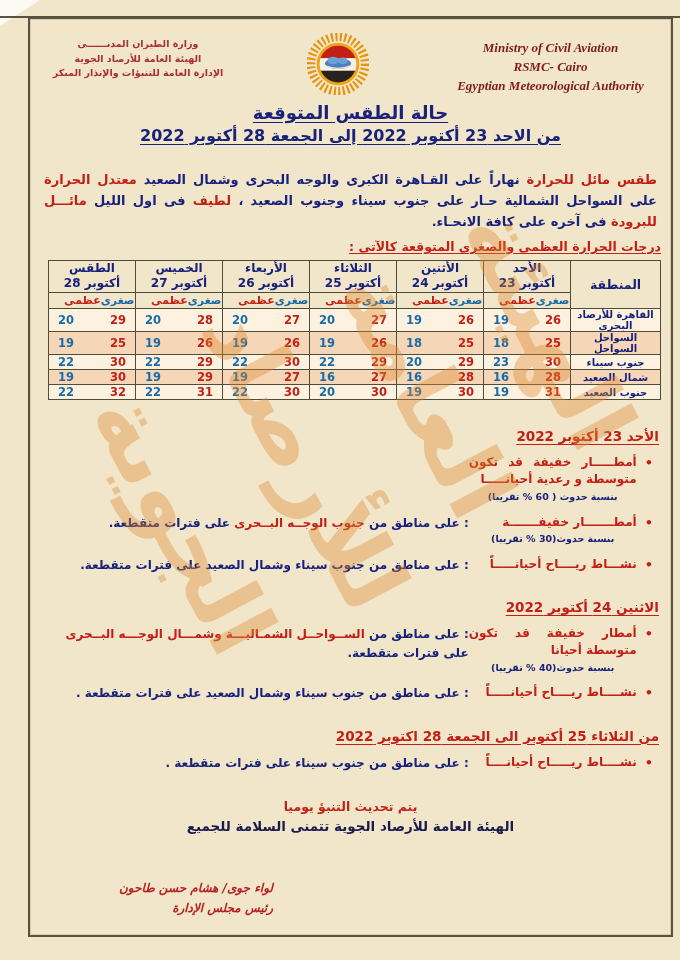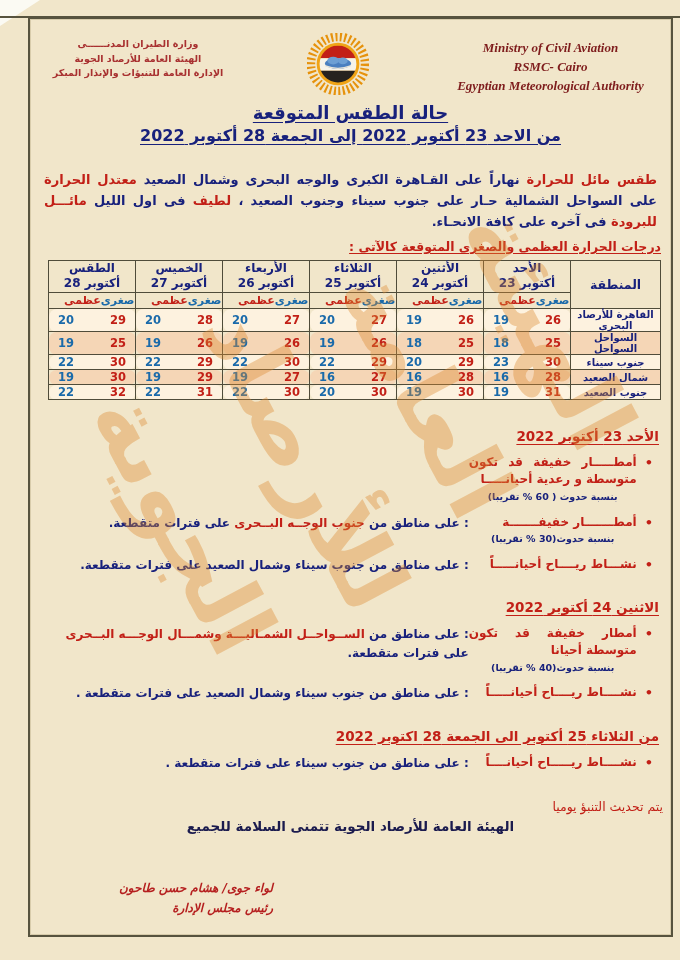--- a/index.html
+++ b/index.html
@@ -46,21 +46,21 @@
     text-decoration:underline;text-underline-offset:2px;display:inline-block;}
   
   table{border-collapse:collapse;table-layout:fixed;width:612px;margin:5px 2px 0 0;background:var(--cream);}
   th,td{border:1px solid var(--border);}
   col.region-col{width:90px;} col.day-col{width:87px;}
   th{font-weight:bold;color:var(--navy);}
   .day-name{font-size:12px;line-height:1.3;}
   .day-date{font-size:12px;line-height:1.3;direction:ltr;unicode-bidi:embed;}
   .region-h{font-size:12.5px;}
   .pair-h{padding:1px 6px;}
-  .pair-h,.pair-c{direction:ltr;border-radius:8px;}
+  .pair-h,.pair-c{direction:ltr;}
   .pair-h span{font-size:11px;font-weight:bold;}
   .pair-h{display:table-cell;}
   .pair-h .inner,.pair-c .inner{display:flex;justify-content:space-between;padding:0 9px;}
   .lbl-max{color:var(--red);} .lbl-min{color:var(--minblue);}
   .data-row td{padding:0;}
   .data-row{height:15px;}
   .t-min{color:var(--minblue);font-weight:bold;font-size:11.5px;}
   .t-max{color:var(--red);font-weight:bold;font-size:11.5px;}
   .region-c{font-size:10px;font-weight:bold;color:var(--navy);text-align:center;padding:0 2px;}
   tbody tr:nth-child(odd){background:var(--lightrow);}
@@ -69,21 +69,21 @@
   #sections{margin-top:14px;}
   .sec-h{color:var(--red);font-weight:bold;font-size:13.5px;text-decoration:underline;
     text-underline-offset:3px;margin:14px 4px 10px 0;display:inline-block;}
   .sec-h-wrap{display:block;}
   .bullet{display:flex;align-items:flex-start;margin:0 10px 10px 0;}
   .dot{color:var(--red);font-size:13px;line-height:1.4;margin-left:8px;font-weight:bold;}
   .btitle{width:168px;flex-shrink:0;color:var(--red);font-weight:bold;font-size:12px;line-height:1.45;text-align:justify;}
   .bprob{color:var(--navy);font-weight:bold;font-size:9.5px;text-align:center;margin-top:1px;}
   .bdesc{flex:1;font-size:12px;font-weight:bold;line-height:1.6;padding-left:8px;}
   
-  .f-update{margin-top:26px;text-align:right;color:var(--red);font-weight:normal;font-size:12.5px;}
+  .f-update{margin-top:26px;text-align:center;color:var(--red);font-weight:bold;font-size:12.5px;}
   .f-wish{margin-top:4px;text-align:center;color:#1b1b4e;font-weight:bold;font-size:13.5px;}
   .sign{margin:44px 390px 0 0;width:190px;text-align:right;color:#b51f1f;
     font-weight:bold;font-style:italic;font-size:12px;line-height:1.7;}
 </style>
 </head>
 <body>
 
 <div class="corner-white"></div>
 <div class="topline"></div>
 

